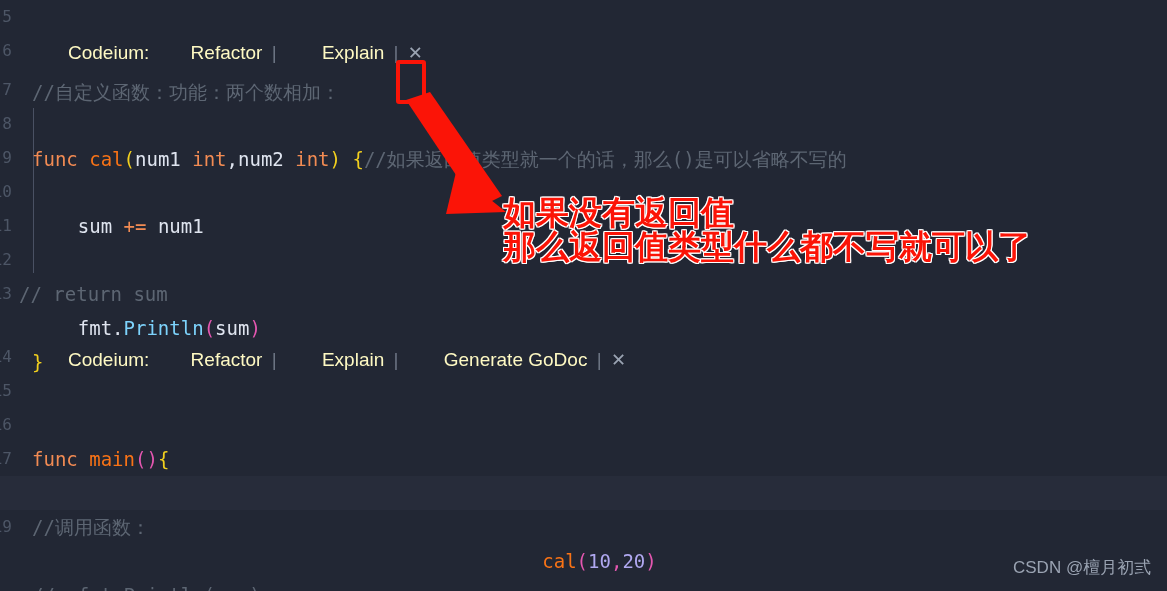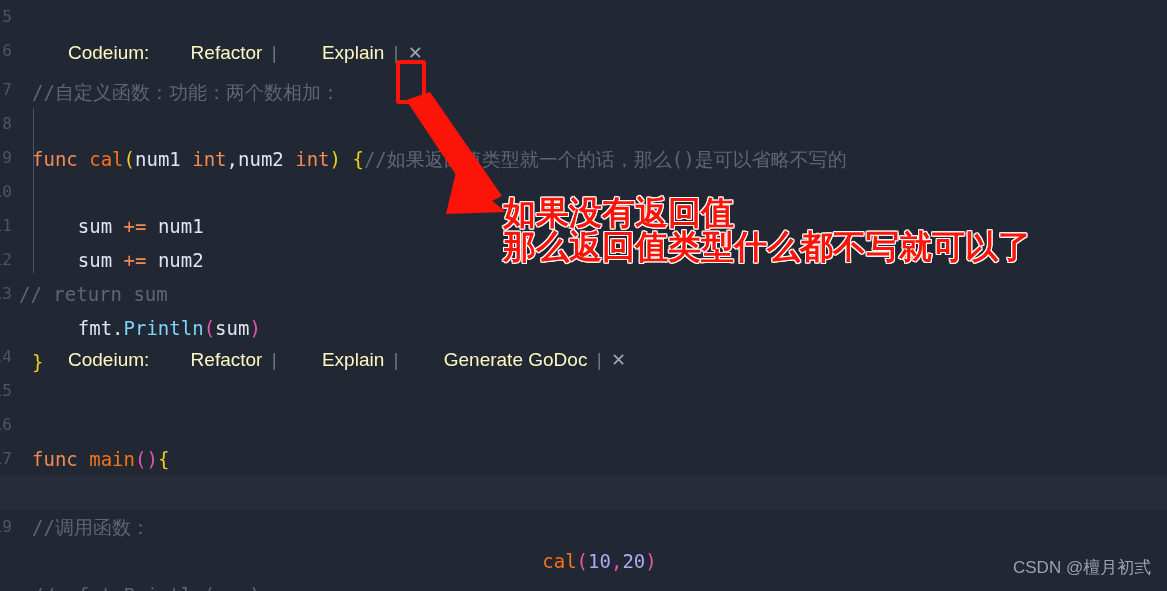--- a/index.html
+++ b/index.html
@@ -168,23 +168,20 @@
 
   <div class="line" style="top:74px;">
     <span class="code"><span class="t-kw">func</span><span class="t-var"> </span><span class="t-fn">cal</span><span class="t-paren-y">(</span><span class="t-var">num1</span><span class="t-var"> </span><span class="t-type">int</span><span class="t-punc">,</span><span class="t-var">num2</span><span class="t-var"> </span><span class="t-type">int</span><span class="t-paren-y">)</span><span class="t-var"> </span><span class="t-brace">{</span><span class="t-comment">//如果返回值类型就一个的话，那么()是可以省略不写的</span></span>
   </div>
 
 
   <div class="line" style="top:141px;">
     <span class="code">    <span class="t-var">sum</span><span> </span><span class="t-op">+=</span><span> </span><span class="t-var">num1</span></span>
   </div>
 
-  <div class="line" style="top:175px;">
-    <span class="code">    <span class="t-var">sum</span><span> </span><span class="t-op">+=</span><span> </span><span class="t-var">num2</span></span>
-  </div>
 
   <div class="line" style="top:209px;">
     <span class="code t-comment" style="padding-left:19px;">// return sum</span>
   </div>
 
   <div class="line" style="top:243px;">
     <span class="code">    <span class="t-pkg">fmt</span><span class="t-punc">.</span><span class="t-method">Println</span><span class="t-paren-m">(</span><span class="t-var">sum</span><span class="t-paren-m">)</span></span>
   </div>
 
   <div class="line" style="top:277px;">

